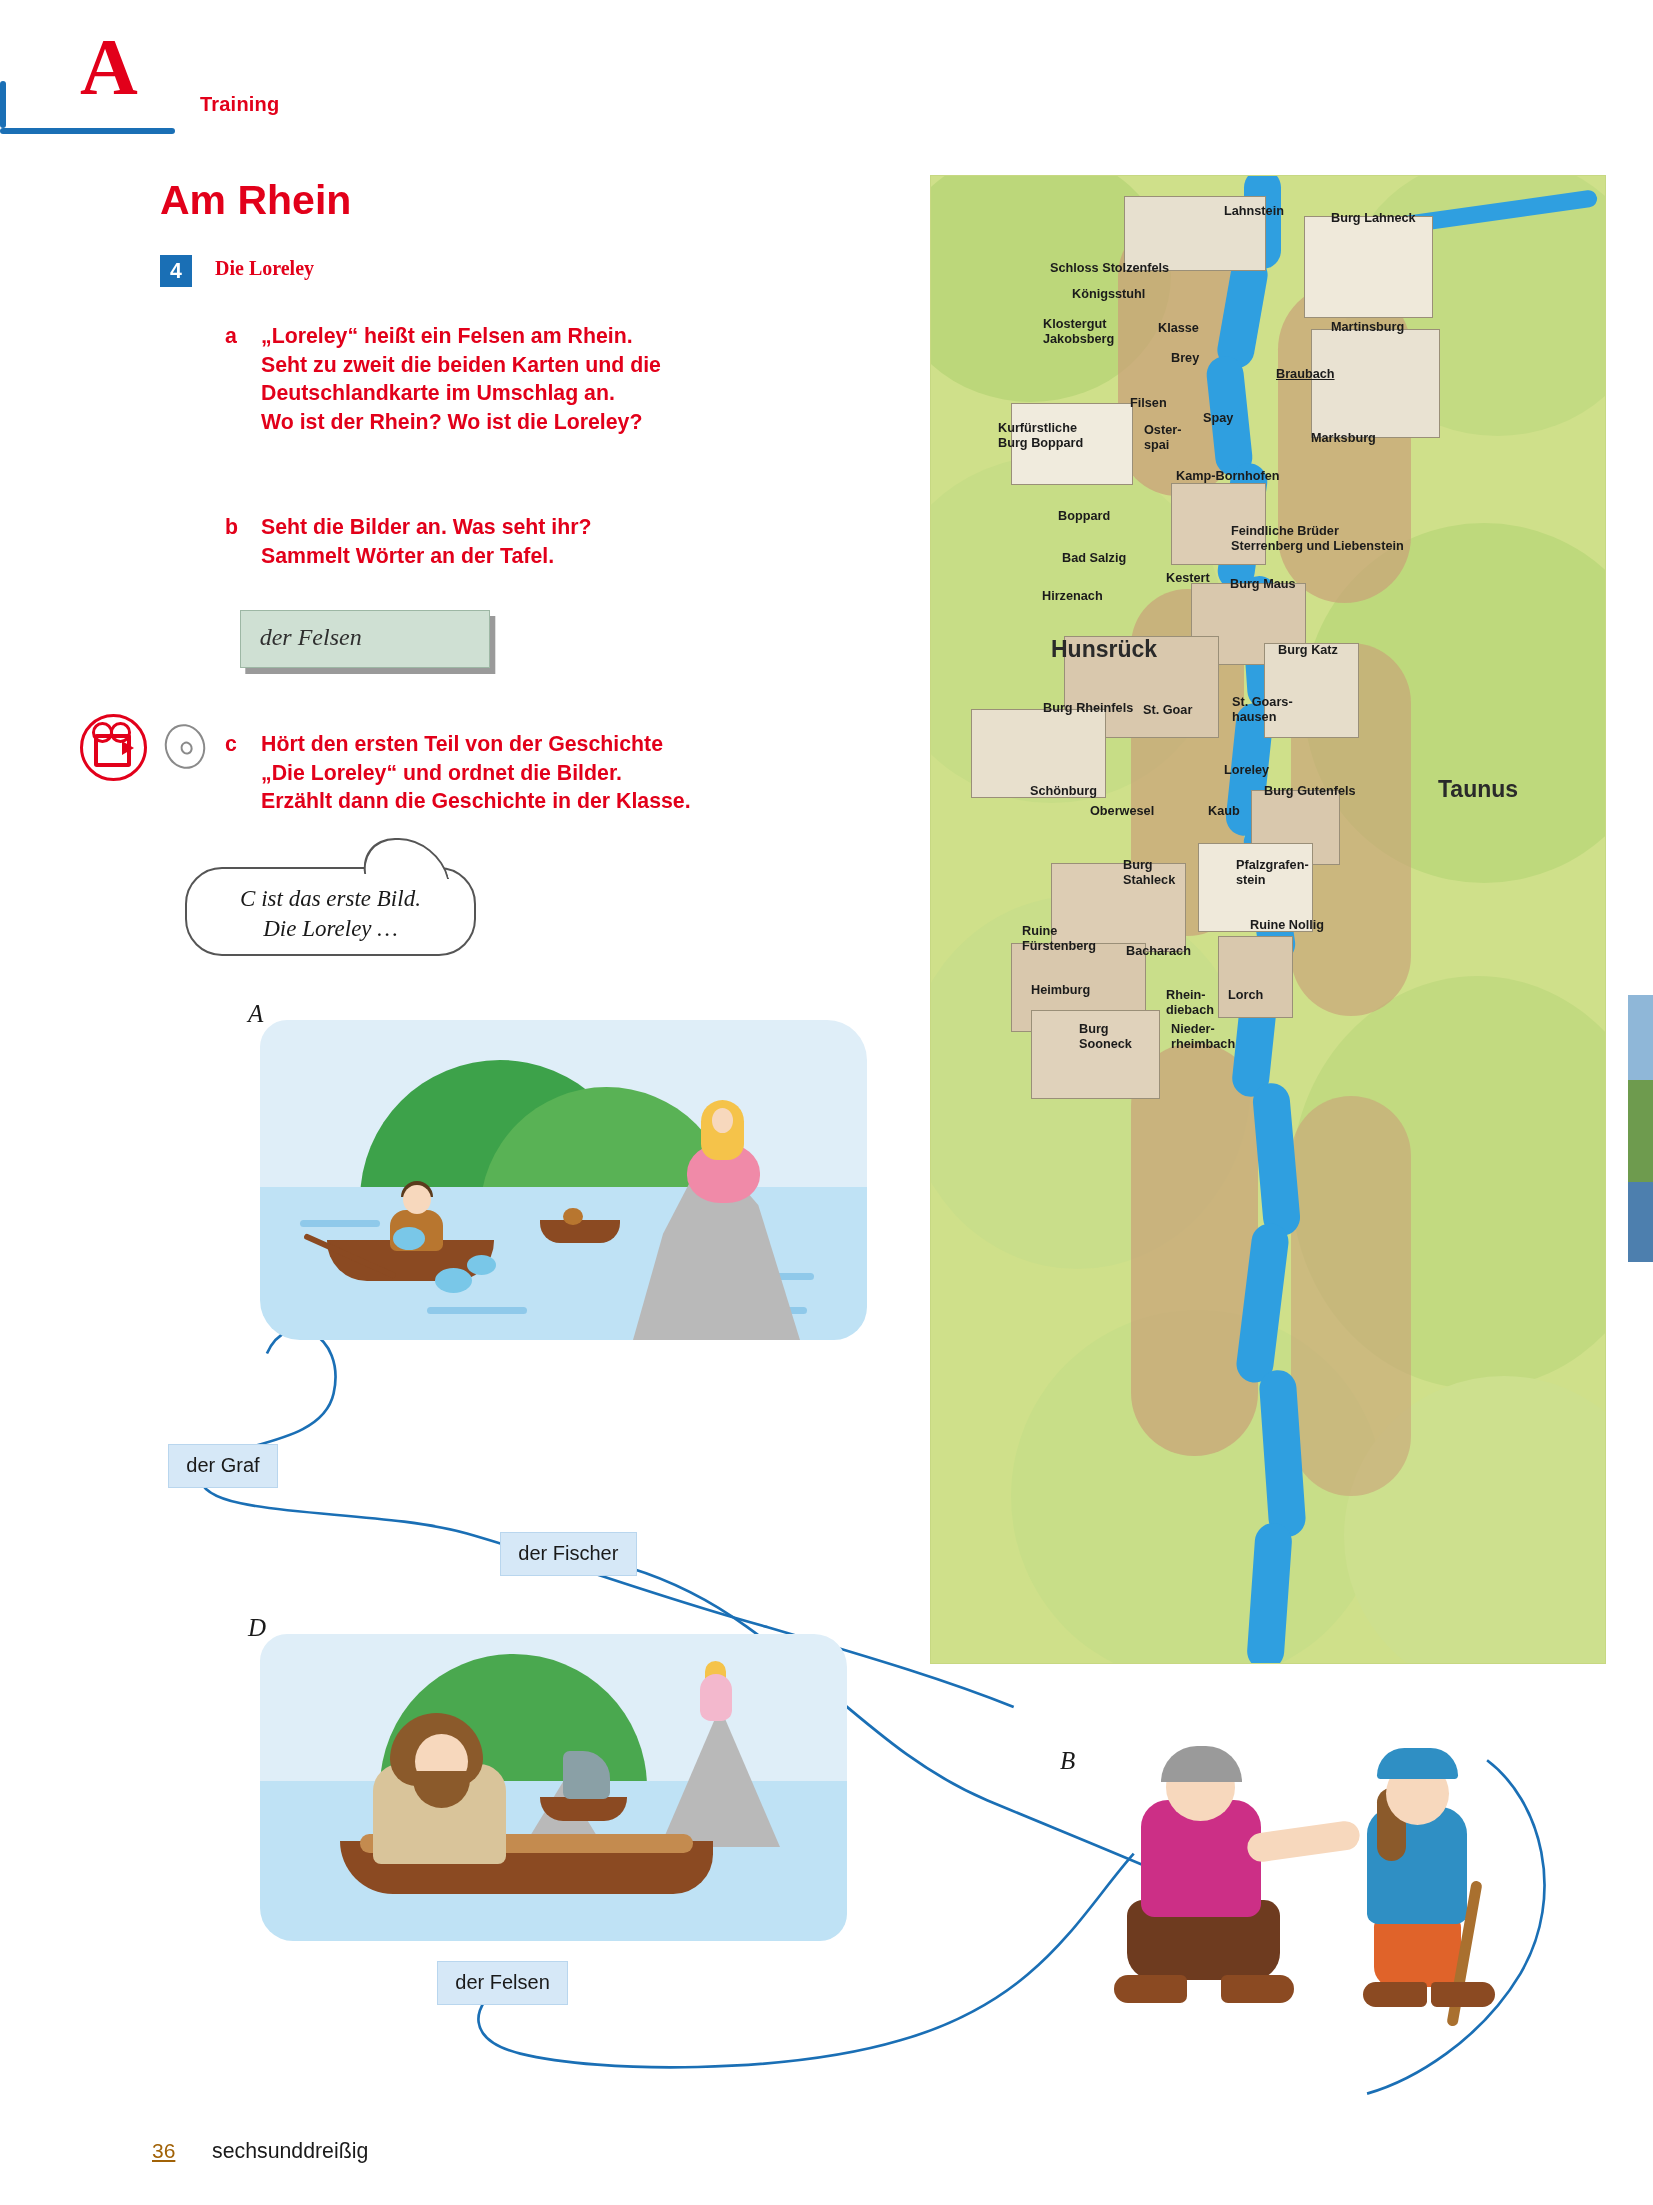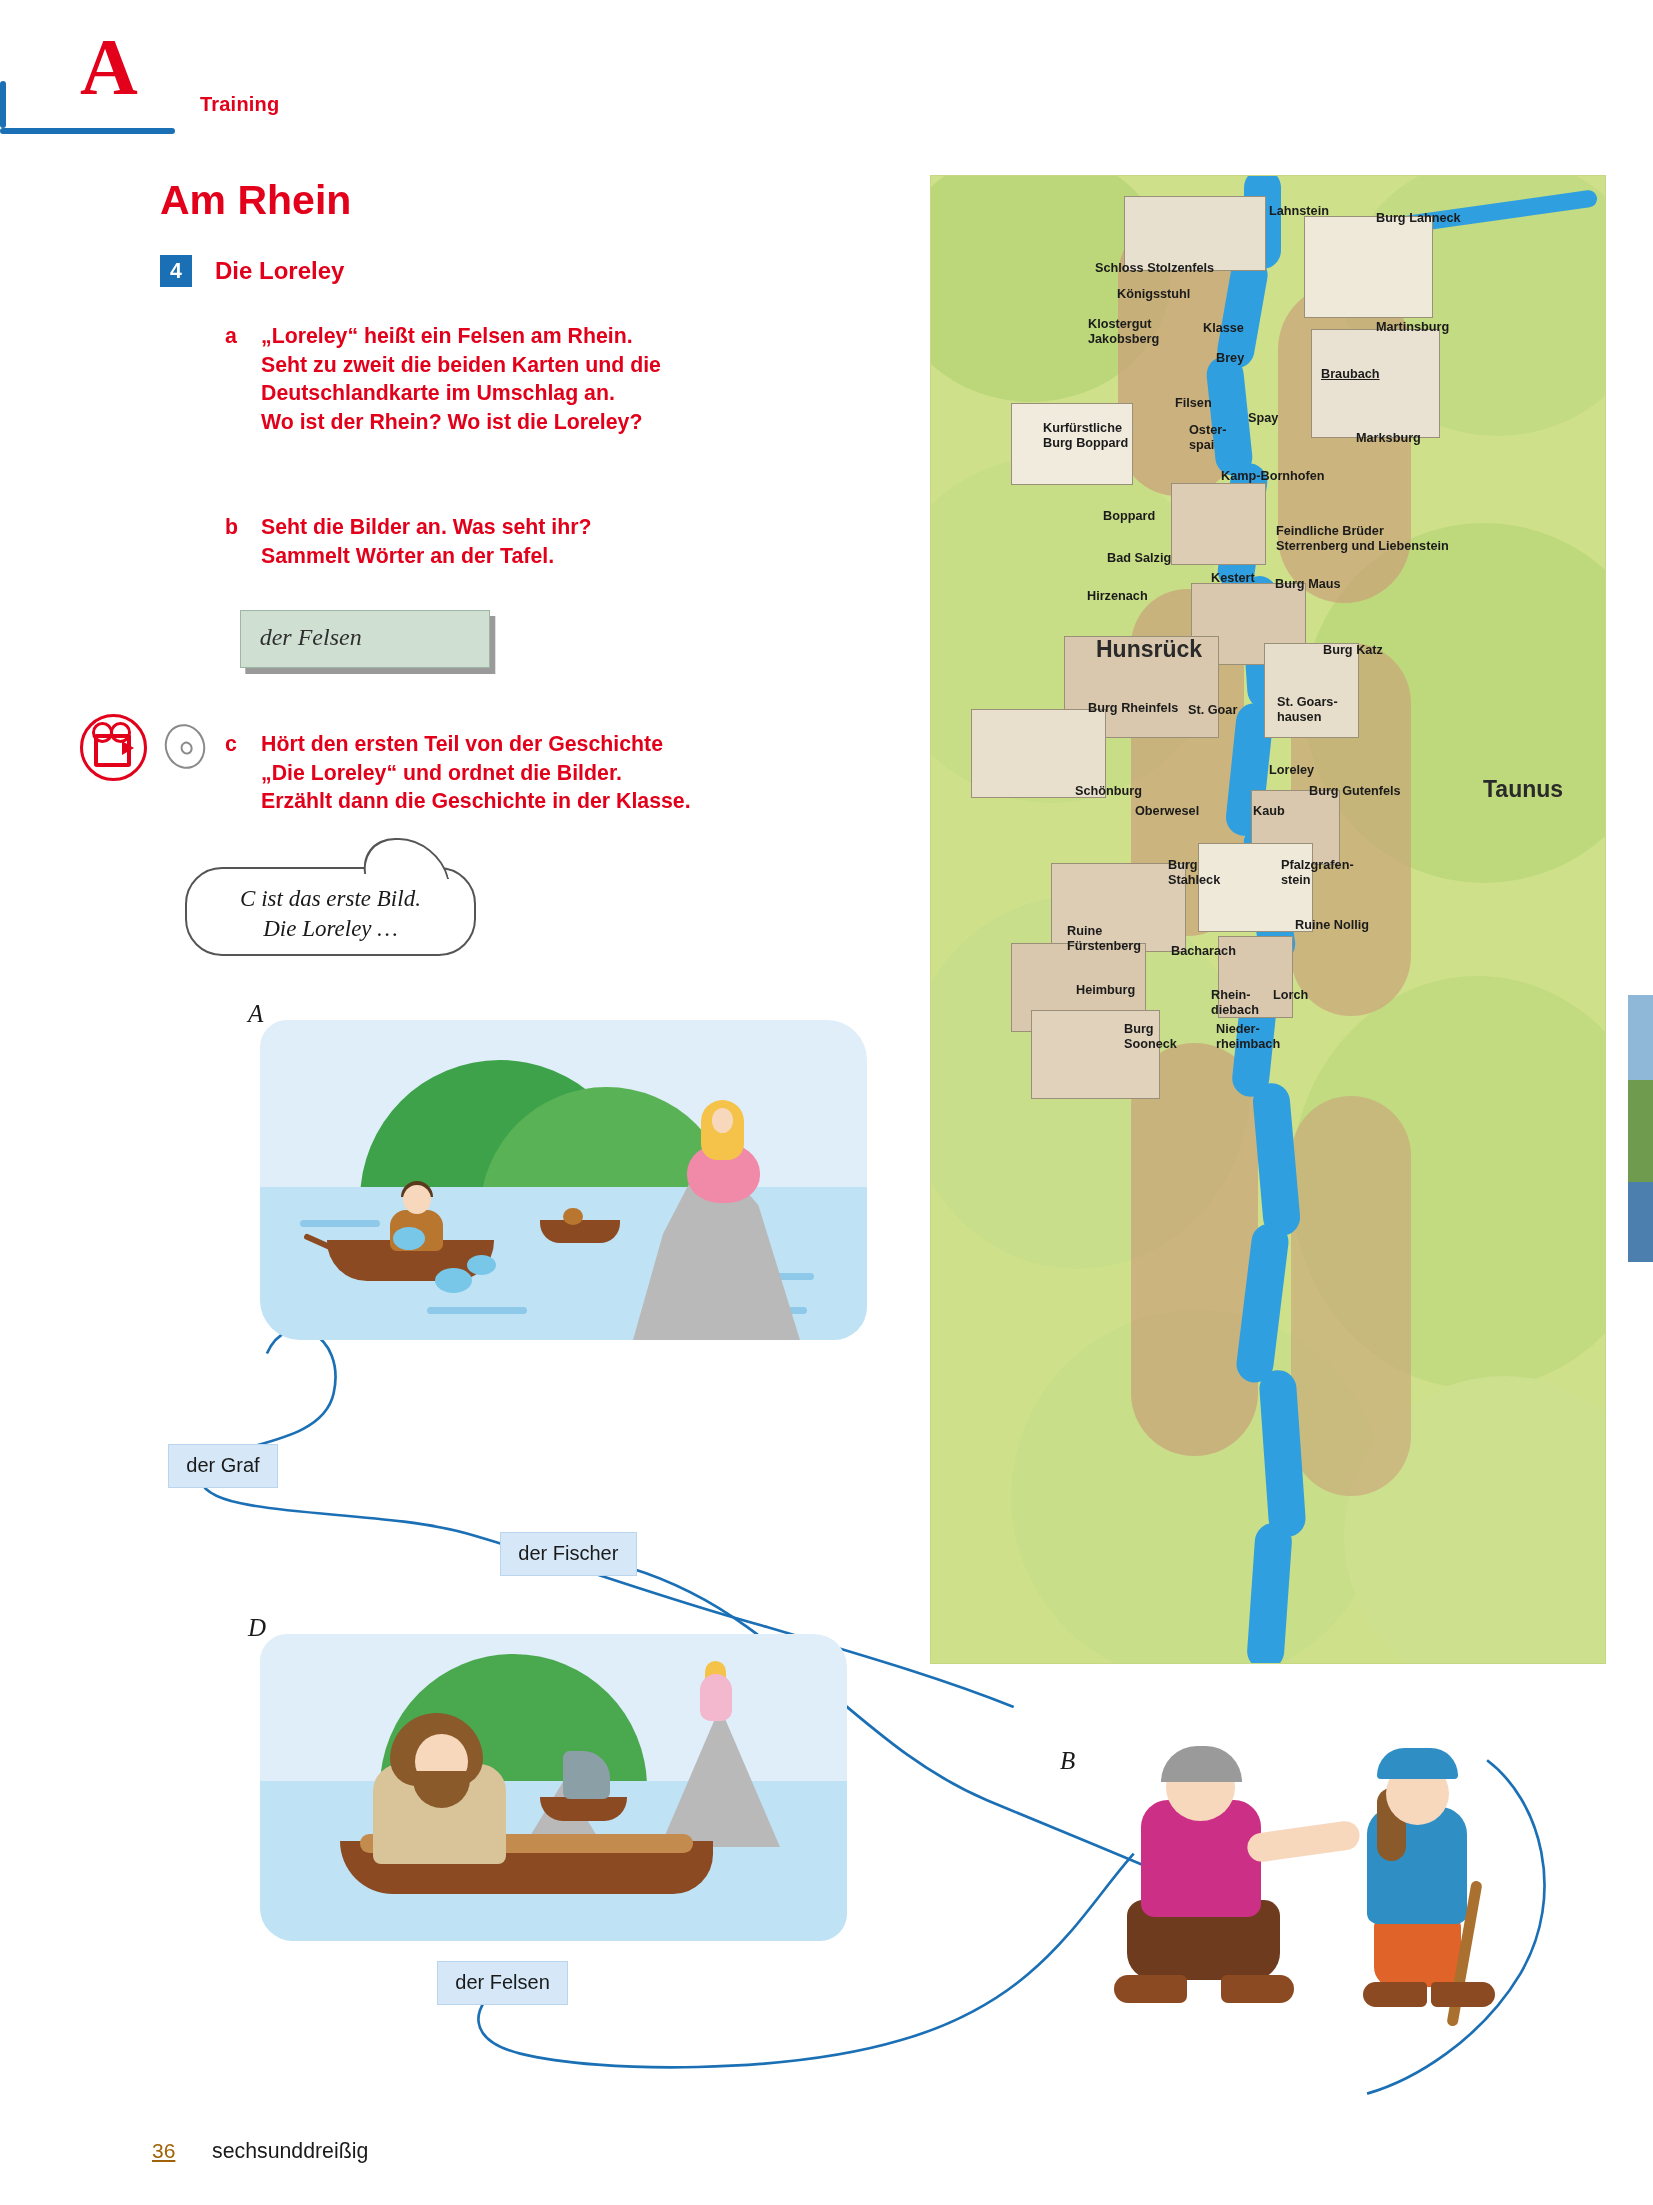--- a/index.html
+++ b/index.html
@@ -37,21 +37,21 @@
     position:absolute;left:160px;top:177px;
     font-size:41px;font-weight:bold;color:#e2001a;
   }
   .ex-num{
     position:absolute;left:160px;top:255px;
     width:32px;height:32px;background:#1a6fb5;color:#fff;
     font-size:21.3px;font-weight:bold;text-align:center;line-height:32px;
   }
   .ex-title{
     position:absolute;left:215px;top:257px;
-    font-size:24px;font-weight:bold;color:#e2001a;
+    font-size:20px;font-weight:bold;color:#e2001a;font-family:Liberation Serif, serif;
   }
 
   .task{position:absolute;color:#e2001a;font-weight:bold;font-size:21.3px;line-height:1.34;}
   .task .letter{position:absolute;left:-36px;top:0;}
 
   .task-a{left:261px;top:322px;width:640px;}
   .task-b{left:261px;top:513px;width:640px;}
   .task-c{left:261px;top:730px;width:674px;}
 
   
@@ -115,21 +115,21 @@
   }
 
   
   .map{
     position:absolute;left:930px;top:175px;width:674px;height:1487px;
     background:#cfe08a;overflow:hidden;border:0.7px solid #c7d882;
   }
   .map .field{position:absolute;border-radius:50%;}
   .map-label{
     position:absolute;font-size:12.7px;color:#1b1b1b;font-weight:bold;
-    font-family:"Liberation Sans", sans-serif;white-space:pre;line-height:1.15;margin-left:45px;
+    font-family:"Liberation Sans", sans-serif;white-space:pre;line-height:1.15;
   }
   .map-label.big{font-size:23px;color:#2a2a2a;}
   .river{position:absolute;background:#2f9fe0;}
 
   
   .photo{
     position:absolute;left:1627px;top:994px;width:80px;height:267px;
     background:linear-gradient(#8fb7d8 0 32%, #6e9b4e 32% 70%, #4d7fae 70% 100%);
     border:1.3px solid #fff;
   }

